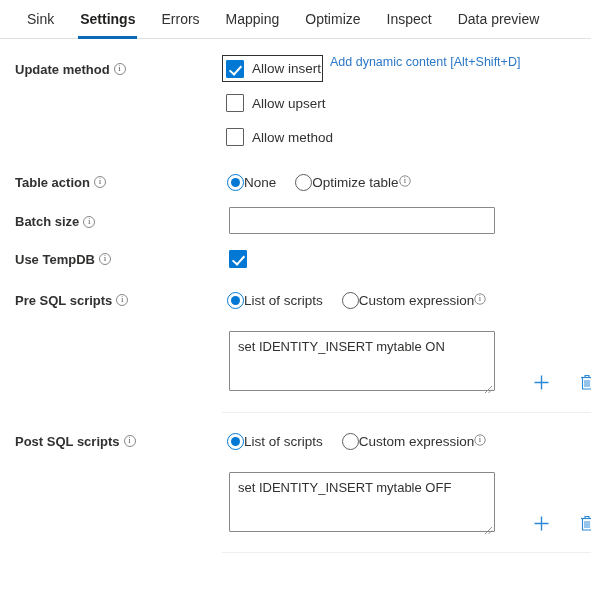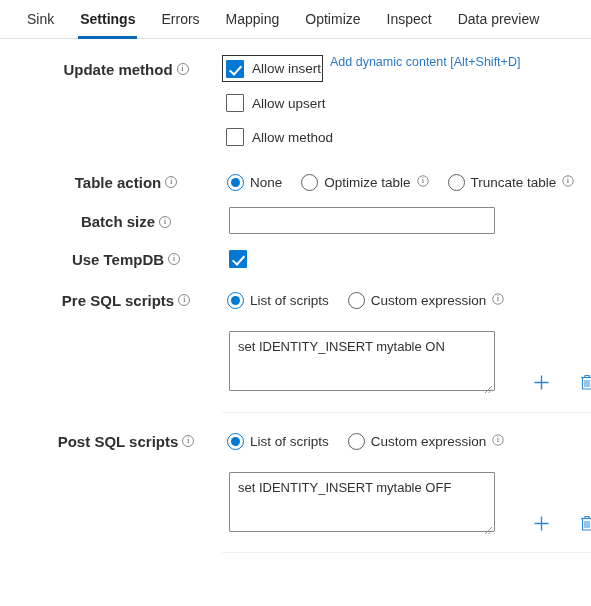--- a/index.html
+++ b/index.html
@@ -52,29 +52,28 @@
     padding: 0;
   }
   .row {
     position: relative;
     display: flex;
     align-items: flex-start;
   }
   .label-col {
     width: 222px;
     flex: 0 0 222px;
-    padding-left: 30px;
-    font-size: 15px;
+    padding-left: 15px;
+    font-size: 13px;
     font-weight: bold;
     color: #323130;
     display: flex;
     align-items: center;
     gap: 4px;
     white-space: nowrap;
-    justify-content: center;
   }
   .ctrl-col {
     flex: 1 1 auto;
     position: relative;
   }
 
   
   .info {
     display: inline-block;
     width: 12px; height: 12px;
@@ -152,21 +151,20 @@
   
   .radio-row {
     display: flex;
     align-items: center;
     height: 28px;
     gap: 0;
   }
   .radio-item {
     display: flex;
     align-items: center;
-    gap: 6px;
     margin-right: 19px;
     cursor: pointer;
     white-space: nowrap;
   }
   .radio {
     width: 17px; height: 17px;
     border: 1px solid #605e5c;
     border-radius: 50%;
     background: #fff;
     flex: 0 0 17px;
@@ -316,25 +314,20 @@
       <div class="radio-row" style="margin-left:5px;">
         <div class="radio-item">
           <span class="radio sel"></span>
           <span class="radio-label">None</span>
         </div>
         <div class="radio-item">
           <span class="radio"></span>
           <span class="radio-label">Optimize table</span>
           <span class="info info-sm" style="align-self:flex-start; margin-top:1px;"></span>
         </div>
-        <div class="radio-item">
-          <span class="radio"></span>
-          <span class="radio-label">Truncate table</span>
-          <span class="info info-sm" style="align-self:flex-start; margin-top:1px;"></span>
-        </div>
       </div>
     </div>
   </div>
 
   <div class="row" style="margin-top:11px;">
     <div class="label-col" style="height:29px;">
       <span>Batch size</span>
       <span class="info"></span>
     </div>
     <div class="ctrl-col">

